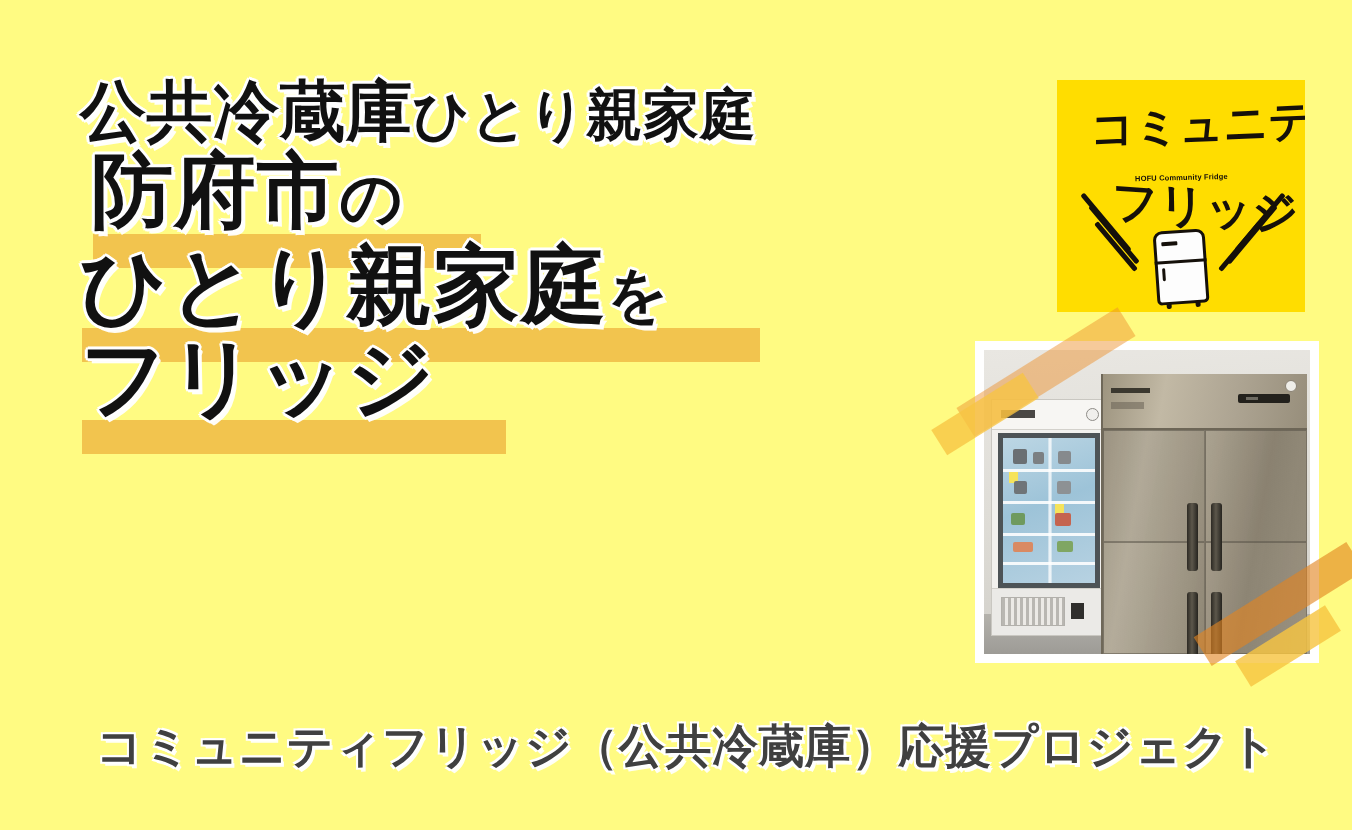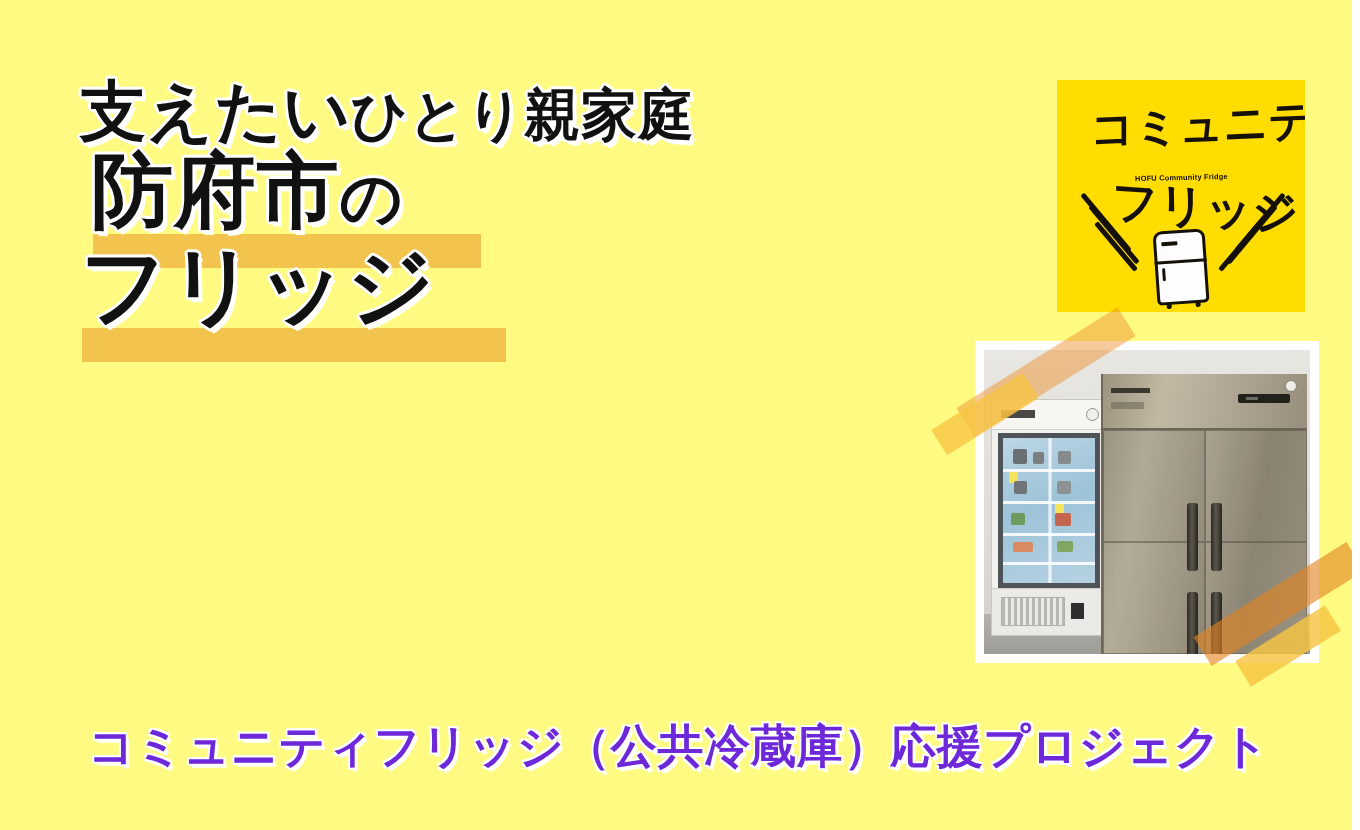--- a/index.html
+++ b/index.html
@@ -83,25 +83,25 @@
   #row3 .small { font-size: 60px; }
   #row3 .hl-mark { left: 2px; top: 86px; width: 678px; height: 34px; }
 
   
   #row4 .hl-text { font-size: 86px; }
   #row4 .hl-mark { left: 2px; top: 86px; width: 424px; height: 34px; }
 
   
   #caption {
     position: absolute;
-    left: 88px;
+    left: 96px;
     top: 716px;
     font-size: 46px;
     font-weight: 700;
-    color: #6d28d9;
+    color: #404040;
     letter-spacing: 0.012em;
     white-space: nowrap;
     text-shadow:
       -2px -2px 0 #ffffff,  2px -2px 0 #ffffff,
       -2px  2px 0 #ffffff,  2px  2px 0 #ffffff,
        3px  4px 0 rgba(255,255,255,0.92);
   }
 
   
   #logo {
@@ -391,31 +391,37 @@
 </head>
 <body>
 
 <div id="poster">
   <div id="canvas">
 
     <div id="headline">
 
       <div class="hl-row" id="row1">
         <span class="hl-text">
-          <span class="big">支えたい</span><span>ひとり親家庭</span>
+          <span class="big">公共冷蔵庫</span><span>ひとり親家庭</span>
         </span>
       </div>
 
       <div class="hl-row" id="row2">
         <span class="hl-mark"></span>
         <span class="hl-text">
           <span>防府市</span><span class="small">の</span>
         </span>
       </div>
 
+      <div class="hl-row" id="row3">
+        <span class="hl-mark"></span>
+        <span class="hl-text">
+          <span>ひとり親家庭</span><span class="small">を</span>
+        </span>
+      </div>
 
       <div class="hl-row" id="row4">
         <span class="hl-mark"></span>
         <span class="hl-text">フリッジ</span>
       </div>
 
     </div>
 
     <div id="caption">コミュニティフリッジ（公共冷蔵庫）応援プロジェクト</div>
 

